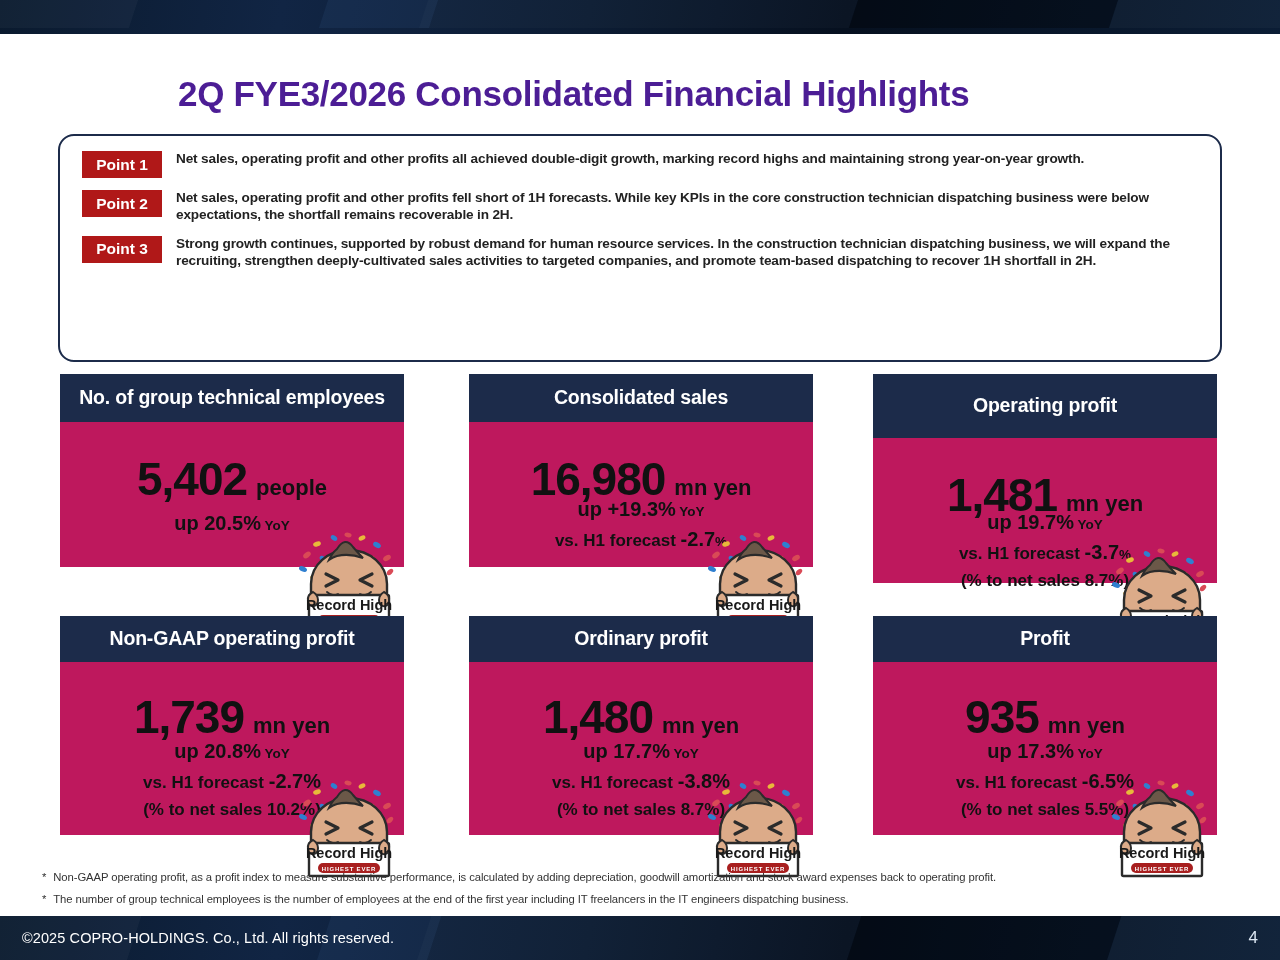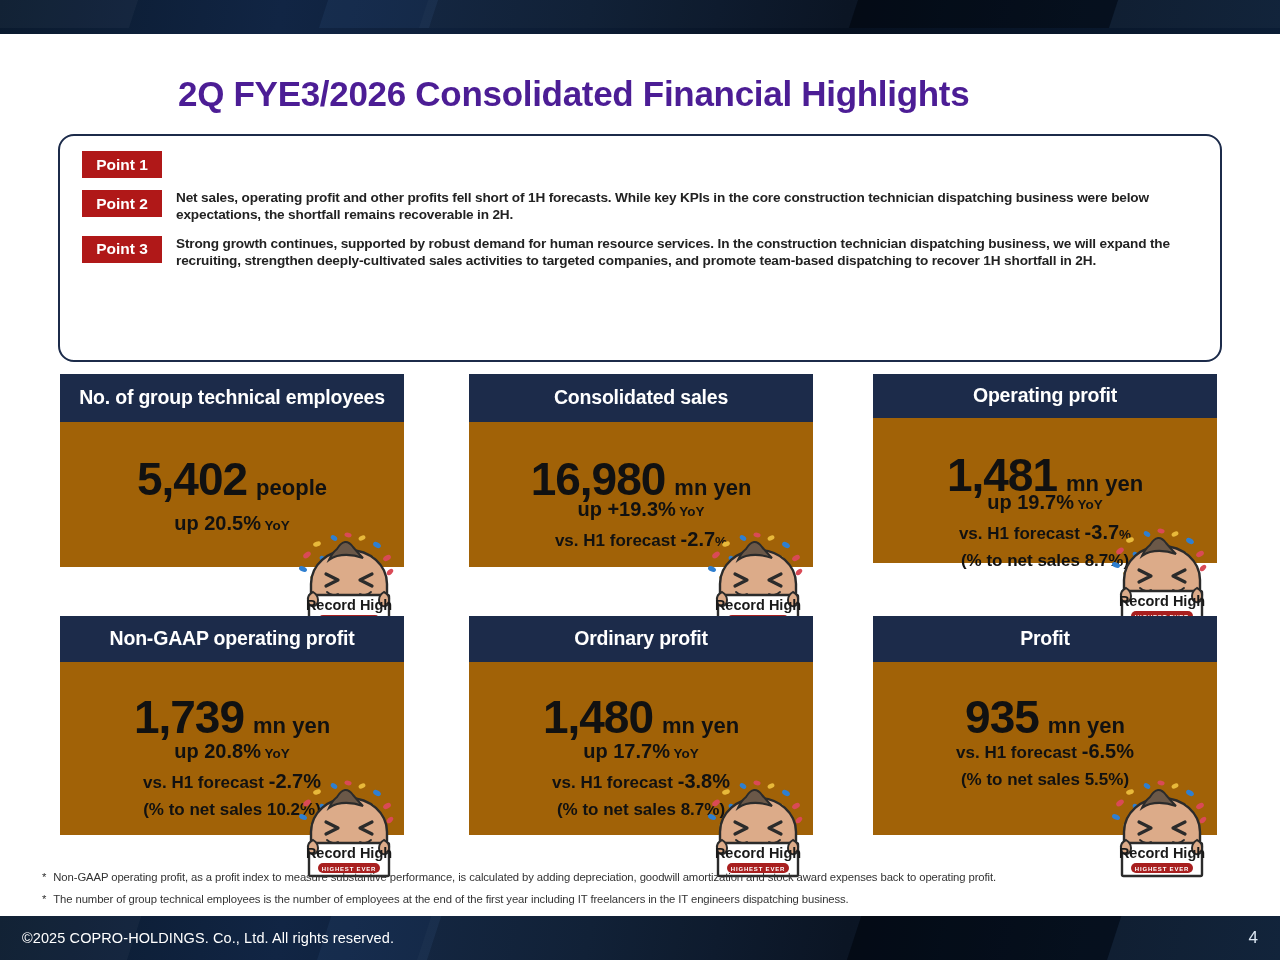--- a/index.html
+++ b/index.html
@@ -56,21 +56,21 @@
     margin-right:14px; margin-top:1px;
   }
   .point-text {
     font-size:13.6px; font-weight:bold; color:#222; line-height:1.28;
     letter-spacing:-.15px;
   }
 
   
   .card {
     position:absolute; width:344px;
-    background:#a16207;
+    background:#be185d;
   }
   .card-head {
     background:#1c2b4a; color:#fff; font-weight:bold;
     display:flex; align-items:center; justify-content:center;
     text-align:center; line-height:1.12; letter-spacing:-.2px;
   }
   .card-body { position:relative; }
 
   .val-line { display:flex; align-items:baseline; justify-content:center; white-space:nowrap; }
   .big-num { font-size:46px; font-weight:bold; color:#111; letter-spacing:-1px; }
@@ -98,20 +98,21 @@
   <div class="facet f3"></div>
   <div class="facet f4"></div>
   <div class="facet f5"></div>
 </div>
 
 <div class="slide-title">2Q FYE3/2026 Consolidated Financial Highlights</div>
 
 <div class="points-box" id="points-box">
     <div class="point-row">
       <div class="point-badge">Point 1</div>
+      <div class="point-text">Net sales, operating profit and other profits all achieved double-digit growth, marking record highs and maintaining strong year-on-year growth.</div>
     </div>
     <div class="point-row">
       <div class="point-badge">Point 2</div>
       <div class="point-text">Net sales, operating profit and other profits fell short of 1H forecasts. While key KPIs in the core construction technician dispatching business were below expectations, the shortfall remains recoverable in 2H.</div>
     </div>
     <div class="point-row">
       <div class="point-badge">Point 3</div>
       <div class="point-text">Strong growth continues, supported by robust demand for human resource services. In the construction technician dispatching business, we will expand the recruiting, strengthen deeply-cultivated sales activities to targeted companies, and promote team-based dispatching to recover 1H shortfall in 2H.</div>
     </div>
   </div>
@@ -218,21 +219,21 @@
     <path d="M20 70 q-6 3 -5 9 q1 6 6 5 q4 -1 4 -6 q0 -5 -5 -8 z" fill="#dcab89" stroke="#2b2b2b" stroke-width="2"></path>
     <path d="M91 70 q6 3 5 9 q-1 6 -6 5 q-4 -1 -4 -6 q0 -5 5 -8 z" fill="#dcab89" stroke="#2b2b2b" stroke-width="2"></path>
     <text x="56" y="88" font-family="Liberation Sans, sans-serif" font-size="14.5" font-weight="bold" fill="#1a1a1a" text-anchor="middle">Record High</text>
     <rect x="25" y="93" width="62" height="10" rx="5" fill="#a81f1f"></rect>
     <text x="56" y="100.5" font-family="Liberation Sans, sans-serif" font-size="6" font-weight="bold" letter-spacing="0.8" fill="#ffffff" text-anchor="middle">HIGHEST EVER</text>
   </svg>
        </div>
      </div>
     </div>
     <div class="card" style="left: 873px; top: 374px;">
-      <div class="card-head" style="height:44px;font-size:19.5px;padding:0 10px;">Operating profit</div>
+      <div class="card-head" style="height:64px;font-size:19.5px;padding:0 10px;">Operating profit</div>
      <div class="card-body" style="height:145px;">
        <div class="val-line" style="padding-top:30px;">
          <span class="big-num">1,481</span>
          <span class="unit">mn yen</span>
        </div>
        <div style="margin-top:-11px;">
           <div class="sub" style="margin-bottom:7px;"><span class="s-lg">up </span><span class="s-lg">19.7%</span><span class="s-sm"> YoY</span></div>
           <div class="sub" style="margin-bottom:7px;"><span class="s-md">vs. H1 forecast </span><span class="s-lg">-3.7</span><span class="s-sm">%</span></div>
           <div class="sub" style="margin-bottom:7px;"><span class="s-md">(% to net sales 8.7%)</span></div>
         </div>
@@ -390,20 +391,21 @@
      </div>
     </div>
     <div class="card" style="left: 873px; top: 616px;">
       <div class="card-head" style="height:46px;font-size:19.5px;padding:0 10px;">Profit</div>
      <div class="card-body" style="height:173px;">
        <div class="val-line" style="padding-top:28px;">
          <span class="big-num">935</span>
          <span class="unit">mn yen</span>
        </div>
        <div style="margin-top:-4px;">
+          <div class="sub" style="margin-bottom:7px;"><span class="s-lg">up </span><span class="s-lg">17.3%</span><span class="s-sm"> YoY</span></div>
           <div class="sub" style="margin-bottom:7px;"><span class="s-md">vs. H1 forecast </span><span class="s-lg">-6.5%</span></div>
           <div class="sub" style="margin-bottom:7px;"><span class="s-md">(% to net sales 5.5%)</span></div>
         </div>
        <div class="mascot" style="left:233px;top:108px;">
          
   <svg viewBox="0 0 108 108" width="108" height="108">
 
     <g>
       <ellipse cx="14" cy="33" rx="4.2" ry="2.6" fill="#d94a56" transform="rotate(-35 14 33)"></ellipse>
       <ellipse cx="10" cy="47" rx="4.2" ry="2.6" fill="#2f7fd0" transform="rotate(25 10 47)"></ellipse>

